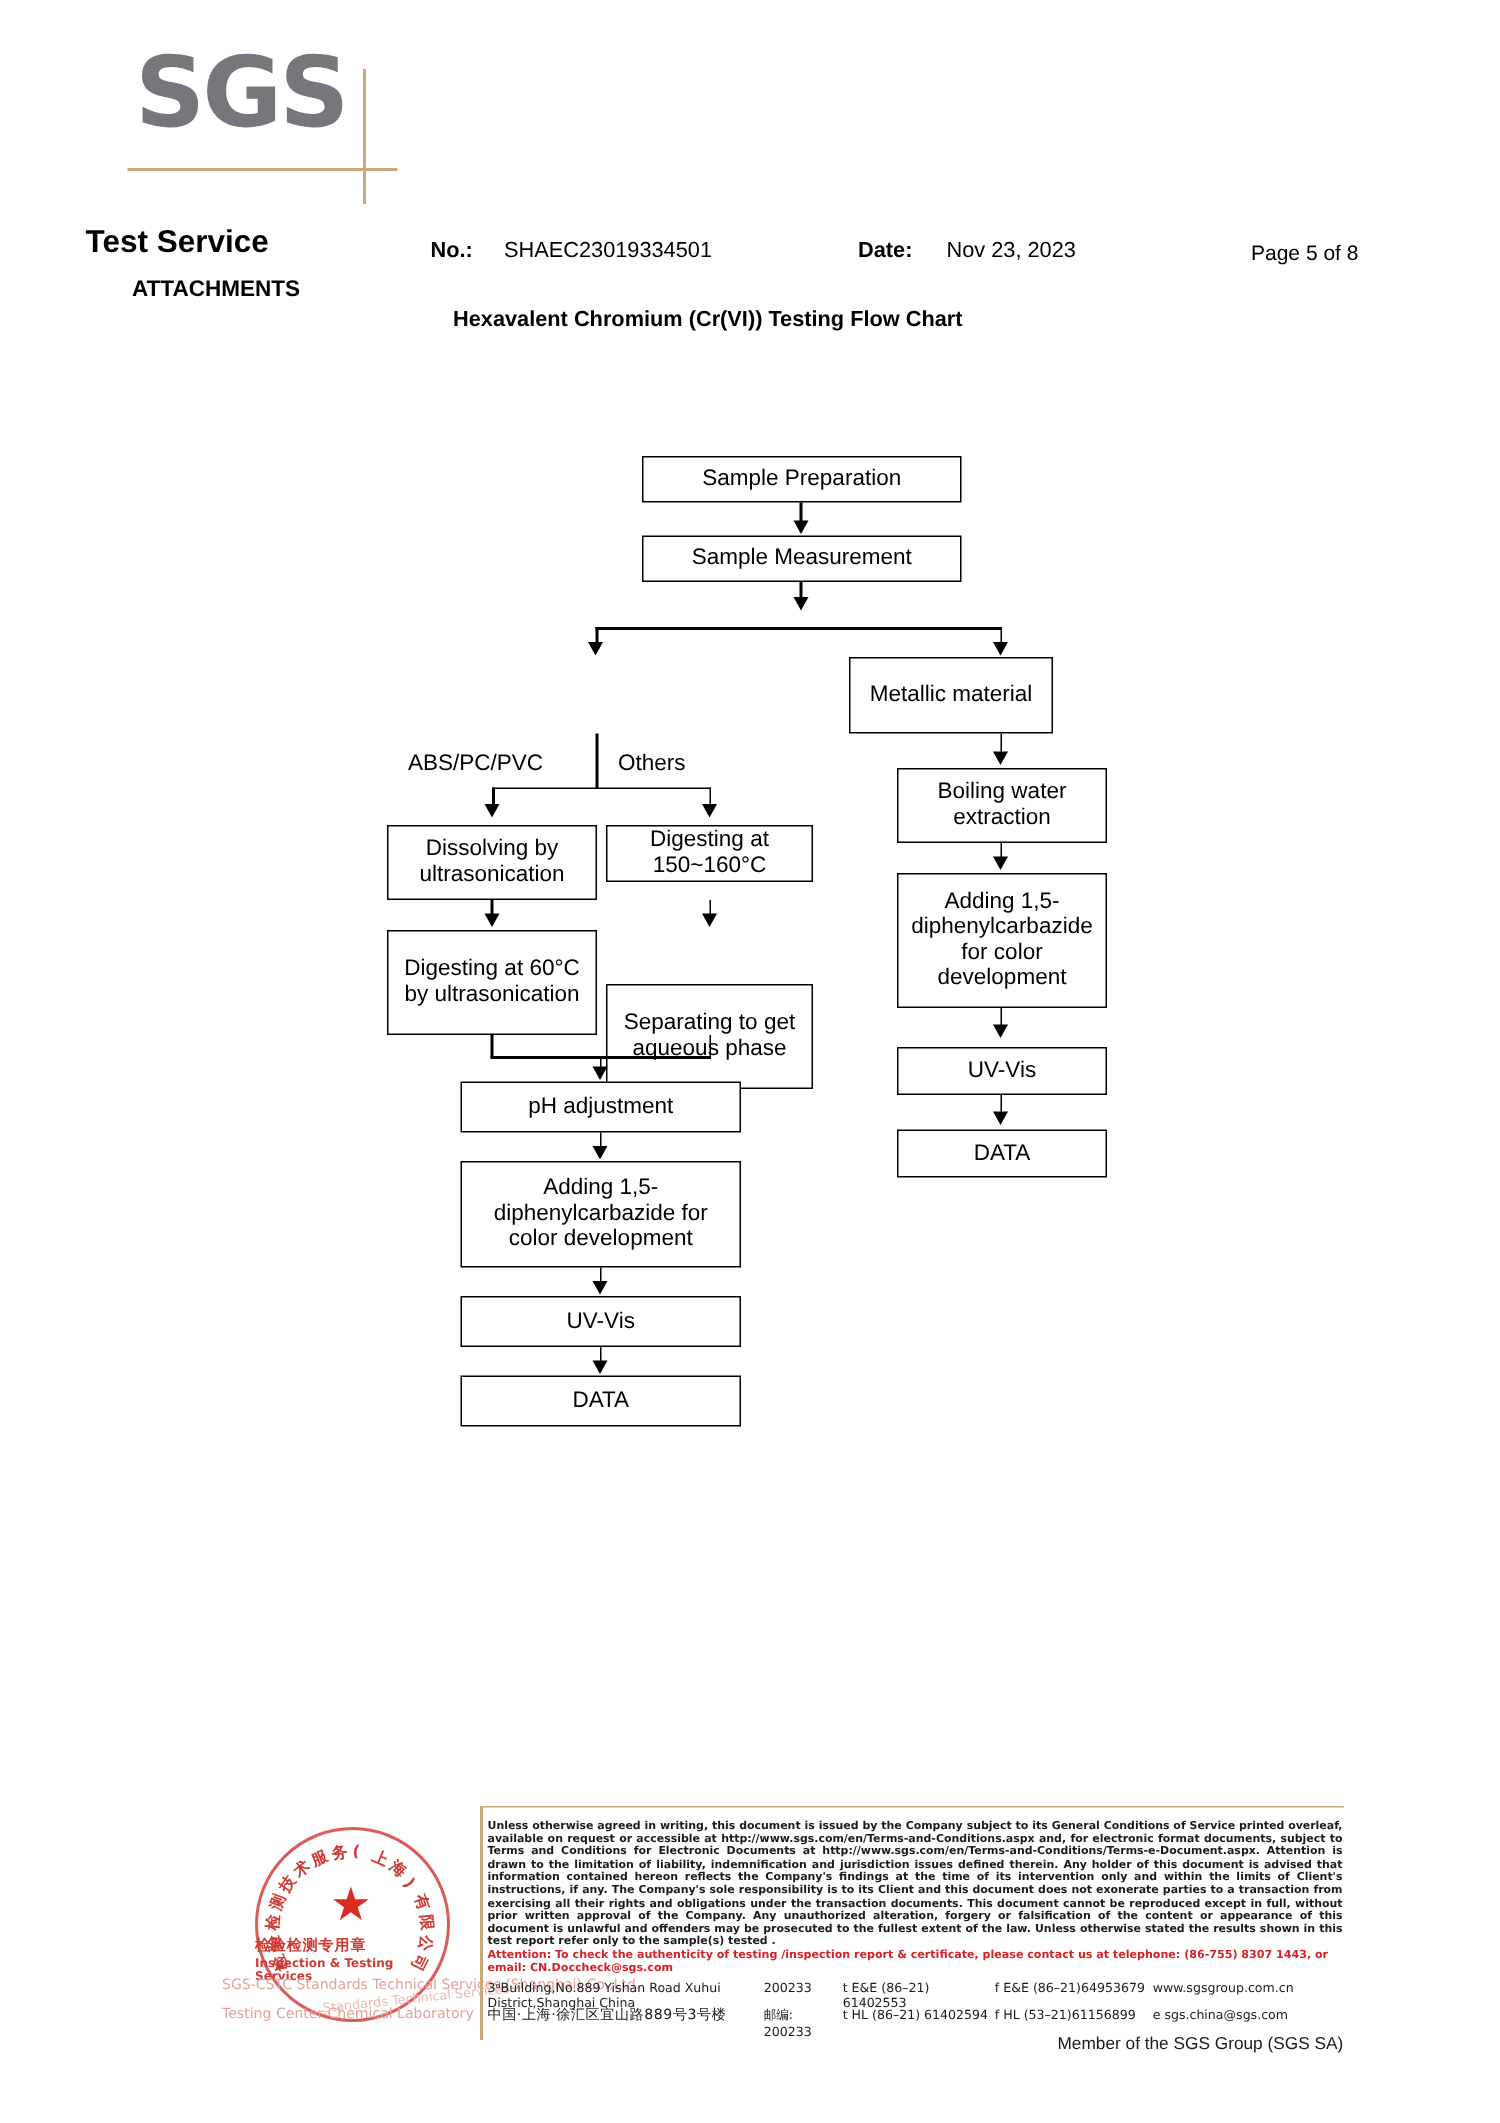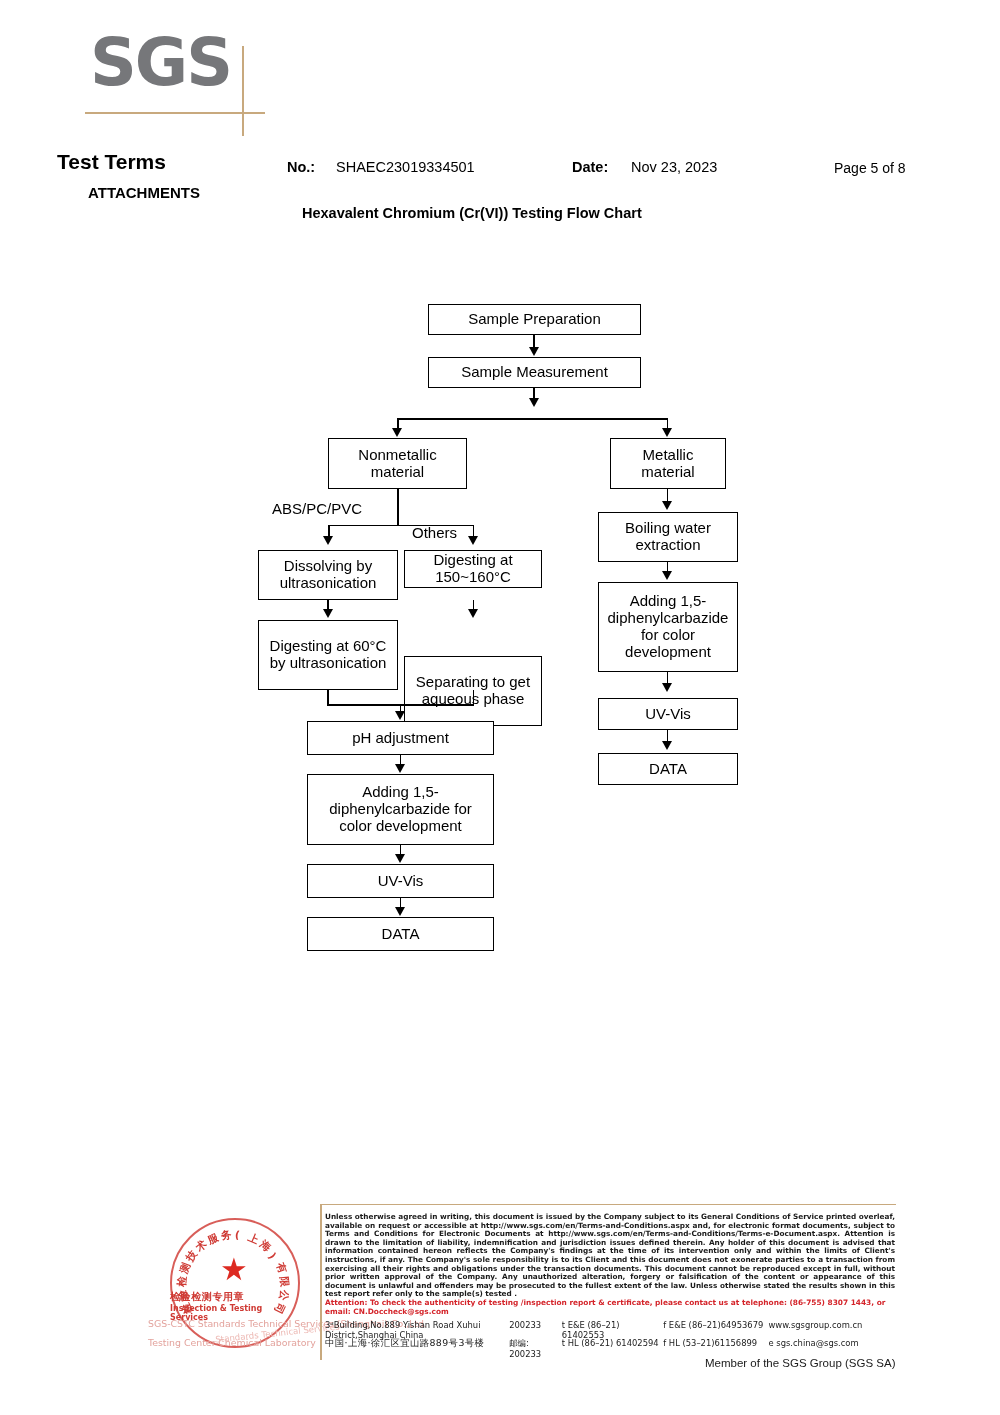--- a/index.html
+++ b/index.html
@@ -297,21 +297,21 @@
 <body>
 
 <div class="page">
 
   <div class="logo-wrap">
     <div class="logo-text">SGS</div>
     <div class="logo-hline"></div>
     <div class="logo-vline"></div>
   </div>
 
-  <div class="hdr-test-report">Test Terms</div>
+  <div class="hdr-test-report">Test Service</div>
   <div class="hdr-attachments">ATTACHMENTS</div>
   <div class="hdr-no-label">No.:</div>
   <div class="hdr-no-value">SHAEC23019334501</div>
   <div class="hdr-date-label">Date:</div>
   <div class="hdr-date-value">Nov 23, 2023</div>
   <div class="hdr-page">Page 5 of 8</div>
   <div class="hdr-chart-title">Hexavalent Chromium (Cr(VI)) Testing Flow Chart</div>
 
   <div class="flow">
 
@@ -322,33 +322,32 @@
     <div class="node" style="left:428px; top:357px; width:213px; height:31px;">Sample Measurement</div>
     <div class="line-v" style="left:533.2px; top:388px; height:12px;"></div>
     <div class="arrow-d" style="left:528.5px; top:398px;"></div>
 
     <div class="line-h" style="left:397px; top:418px; width:271px;"></div>
     <div class="line-v" style="left:397px; top:418px; height:12px;"></div>
     <div class="arrow-d" style="left:391.6px; top:428px;"></div>
     <div class="line-v" style="left:666.6px; top:418px; height:12px;"></div>
     <div class="arrow-d" style="left:661.5px; top:428px;"></div>
 
-    <div class="node" style="left:328px; top:438px; width:139px; height:51px;">Nonmetallic material</div>
-
-    <div class="node" style="left:610px; top:438px; width:116px; height:51px;">Metallic material</div>
+
+    <div class="node" style="left:566px; top:438px; width:136px; height:51px;">Metallic material</div>
 
     <div class="line-v" style="left:397px; top:489px; height:37px;"></div>
     <div class="line-h" style="left:328px; top:524.5px; width:146px;"></div>
     <div class="line-v" style="left:328px; top:524.5px; height:14px;"></div>
     <div class="arrow-d" style="left:323.3px; top:536px;"></div>
     <div class="line-v" style="left:472.5px; top:524.5px; height:14px;"></div>
     <div class="arrow-d" style="left:467.6px; top:536px;"></div>
 
     <div class="edge-label" style="left:272px; top:500px;">ABS/PC/PVC</div>
-    <div class="edge-label" style="left:412px; top:524px;">Others</div>
+    <div class="edge-label" style="left:412px; top:500px;">Others</div>
 
     <div class="node" style="left:258px; top:550px; width:140px; height:50px;">Dissolving by ultrasonication</div>
 
     <div class="node" style="left:404px; top:550px; width:138px; height:38px;">Digesting at 150~160°C</div>
 
     <div class="line-v" style="left:327.2px; top:600px; height:11px;"></div>
     <div class="arrow-d" style="left:322.5px; top:609px;"></div>
     <div class="line-v" style="left:472.5px; top:600px; height:11px;"></div>
     <div class="arrow-d" style="left:467.6px; top:609px;"></div>
 

